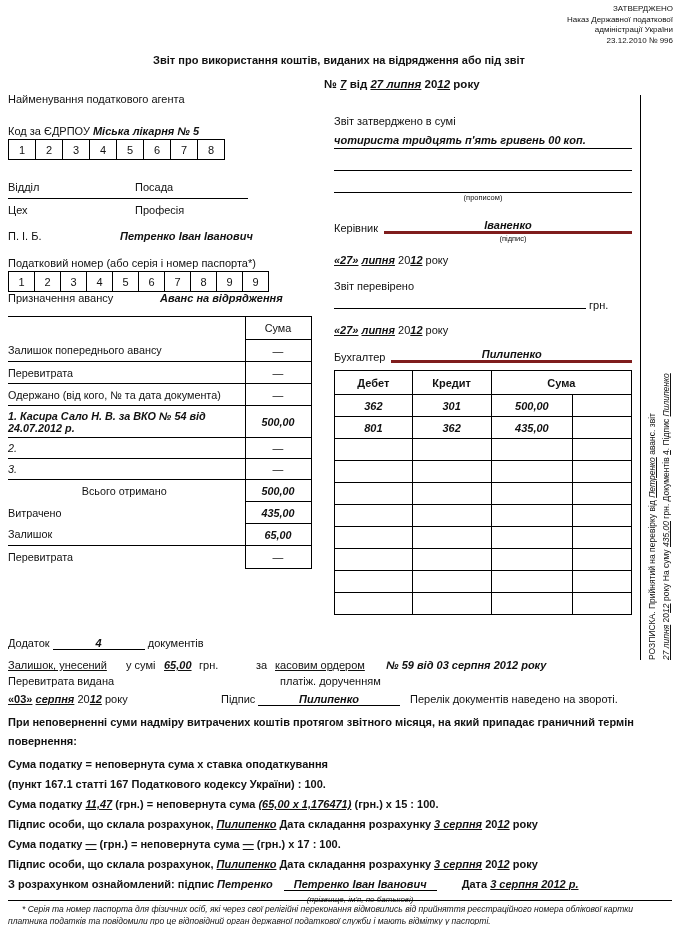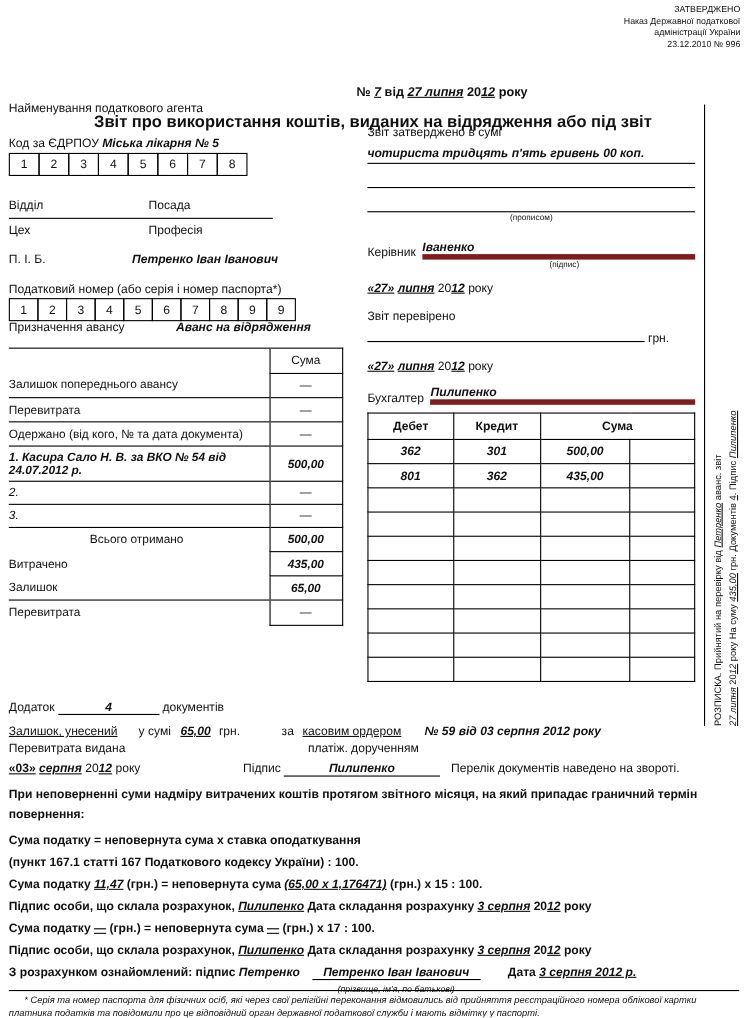--- a/index.html
+++ b/index.html
@@ -11,21 +11,21 @@
   }
   .b  { font-weight:bold; }
   .i  { font-style:italic; }
   .bi { font-weight:bold; font-style:italic; }
   .u  { text-decoration:underline; }
   .cap { font-size:7.5px; }
   .center { text-align:center; }
 
   
   .approved { position:absolute; top:4px; right:5px; text-align:right; font-size:8px; line-height:10.5px; }
-  .doc-title { position:absolute; top:54px; left:0; width:678px; text-align:center; font-weight:bold; font-size:15px;margin-top:48px; }
+  .doc-title { position:absolute; top:54px; left:0; width:678px; text-align:center; font-weight:bold; font-size:11px; }
   .report-no { position:absolute; top:78px; left:324px; font-weight:bold; font-size:11.5px; }
 
   
   .left-col  { position:absolute; top:93px; left:8px; width:324px; }
   .right-col { position:absolute; top:115px; left:334px; width:298px; }
   .vdivider  { position:absolute; left:640px; top:95px; width:0; height:565px; border-left:1px solid #000; }
 
   
   .boxes { display:flex; margin-top:2px; }
   .box { height:21px; border:1px solid #000; margin-right:-1px; display:flex; align-items:center; justify-content:center; font-size:11px; }
@@ -44,21 +44,21 @@
   .ltab td.val { width:66px; border:1px solid #000; text-align:center; padding:1px 2px; }
   .ltab tr.topline td { border-top:1px solid #000; }
   .ltab td.lb { border-bottom:1px solid #000; }
   .h22 { height:22px; } .h21 { height:21px; } .h23 { height:23px; } .h32 { height:32px; }
 
   
   .amount-line { margin-top:6px; border-bottom:1px solid #000; line-height:15px; min-height:16px; }
   .blank-line  { height:22px; border-bottom:1px solid #000; }
   .sig-row { display:flex; align-items:flex-end; }
   .sig-row .slbl { flex:none; padding-right:6px; }
-  .sig-row .sline { flex:1; border-bottom:5px solid #7f1d1d; text-align:left; }
+  .sig-row .sline { flex:1; border-bottom:3px solid #7f1d1d; text-align:center; }
 
   
   .etab { border-collapse:collapse; margin-top:7px; font-size:11px; table-layout:fixed; }
   .etab th, .etab td { border:1px solid #000; text-align:center; padding:0; }
   .etab th { font-weight:bold; height:24px; }
   .etab td { height:22px; }
   .cw1 { width:78px; } .cw2 { width:79px; } .cw3 { width:82px; } .cw4 { width:59px; }
 
   
   .rozpyska { position:absolute; left:645px; top:660px; width:462px; height:30px;

